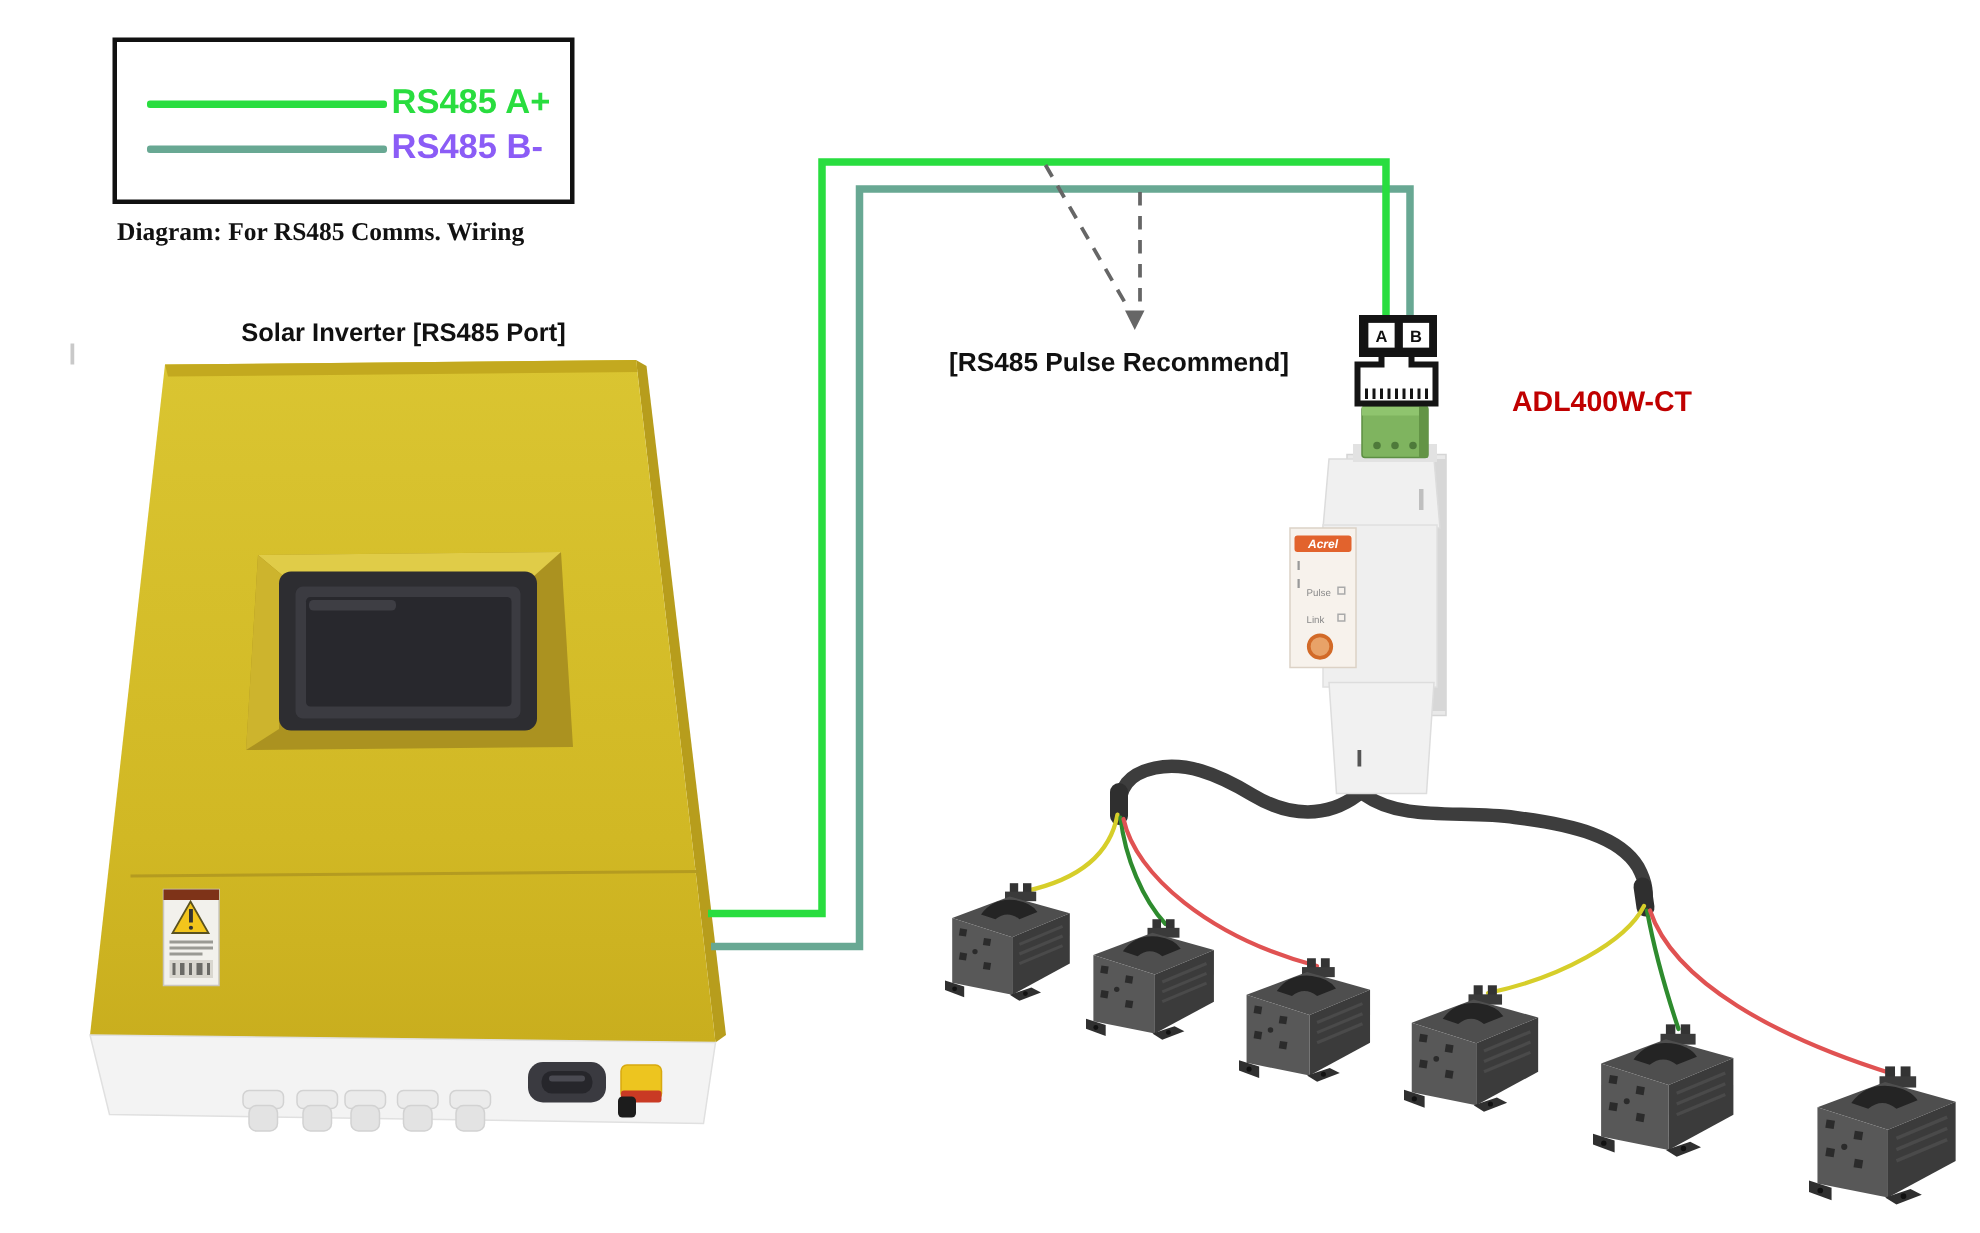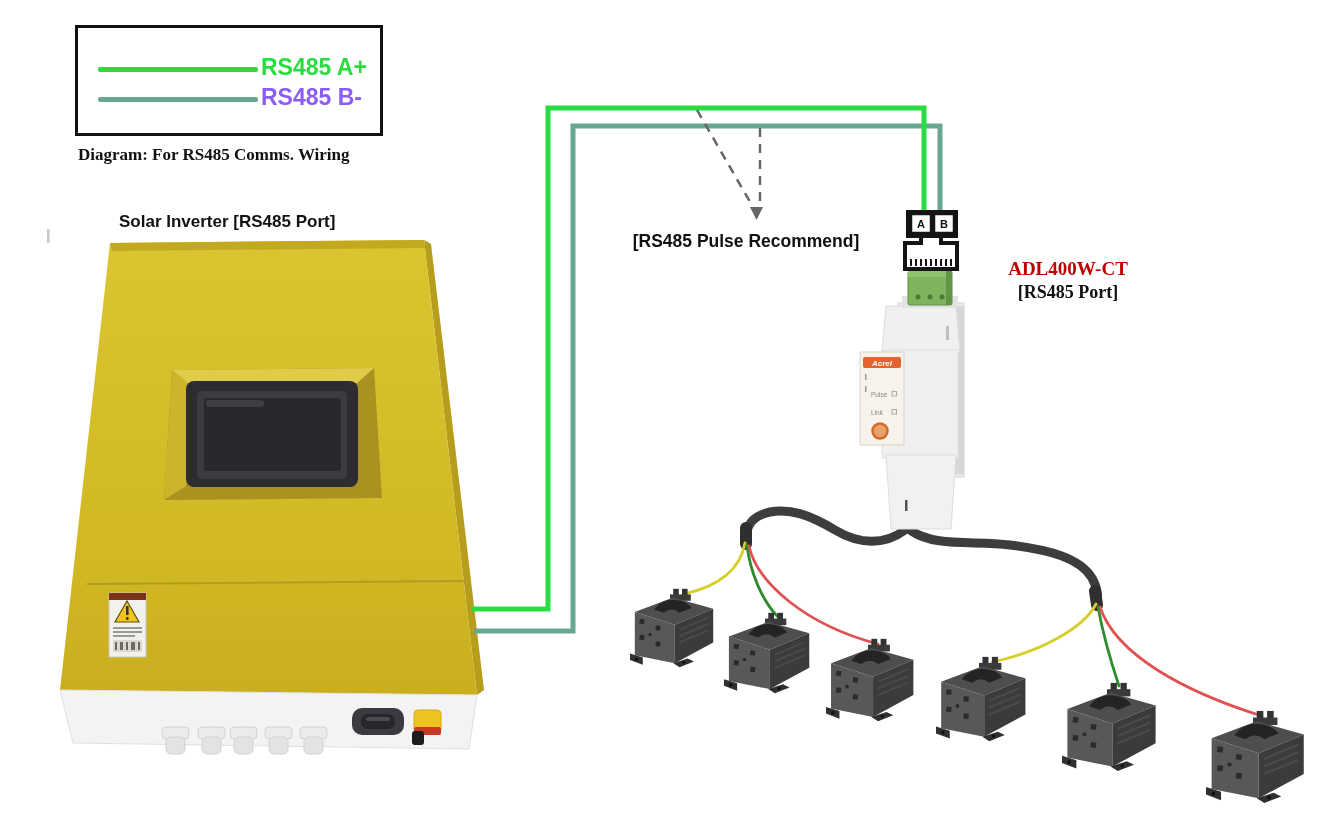--- a/index.html
+++ b/index.html
@@ -13,23 +13,23 @@
   .legend-row{position:absolute;left:0;width:100%;height:34px;}
   .legend-swatch{position:absolute;left:20px;top:14px;width:160px;height:5px;border-radius:2px;}
   .legend-label{position:absolute;left:183px;top:1px;font-size:23px;font-weight:bold;}
   .row-a{top:25px;text-decoration:underline;}
   .row-b{top:55px;}
   .sw-a{background:#29dd3f;}
   .sw-b{background:#68a893;}
   .lb-a{color:#29dd3f;}
   .lb-b{color:#8b5cf6;}
   .caption{left:78px;top:145px;font-size:17px;font-family:Liberation Serif, serif;}
-  .inverter-label{left:119px;top:212px;width:300px;text-align:left;font-size:17px;}
+  .inverter-label{left:119px;top:212px;width:300px;text-align:center;font-size:17px;}
   .cable-note{left:595px;top:227px;width:302px;text-align:center;font-size:17.5px;line-height:28px;}
-  .meter-label{left:968px;top:257px;width:200px;text-align:center;font-family:Liberation Serif, serif;}
+  .meter-label{left:968px;top:257px;width:200px;text-align:center;}
   .meter-model{font-size:19px;color:#c00000;line-height:23px;}
   .meter-port{font-size:18px;color:#111;line-height:24px;}
 </style>
 </head>
 <body>
 
 <div class="stage">
 
   <svg class="art" width="1320" height="822" viewBox="0 0 1320 822">
     <defs>
@@ -243,16 +243,15 @@
   <div class="txt caption">Diagram: For RS485 Comms. Wiring</div>
 
   <div class="txt inverter-label">Solar Inverter [RS485 Port]</div>
 
   <div class="txt cable-note">
     <div>[RS485 Pulse Recommend]</div>
   </div>
 
   <div class="txt meter-label">
     <div class="meter-model">ADL400W-CT</div>
-    <div class="meter-port">[RS485 Port]</div>
   </div>
 
 </div>
 
 </body></html>

